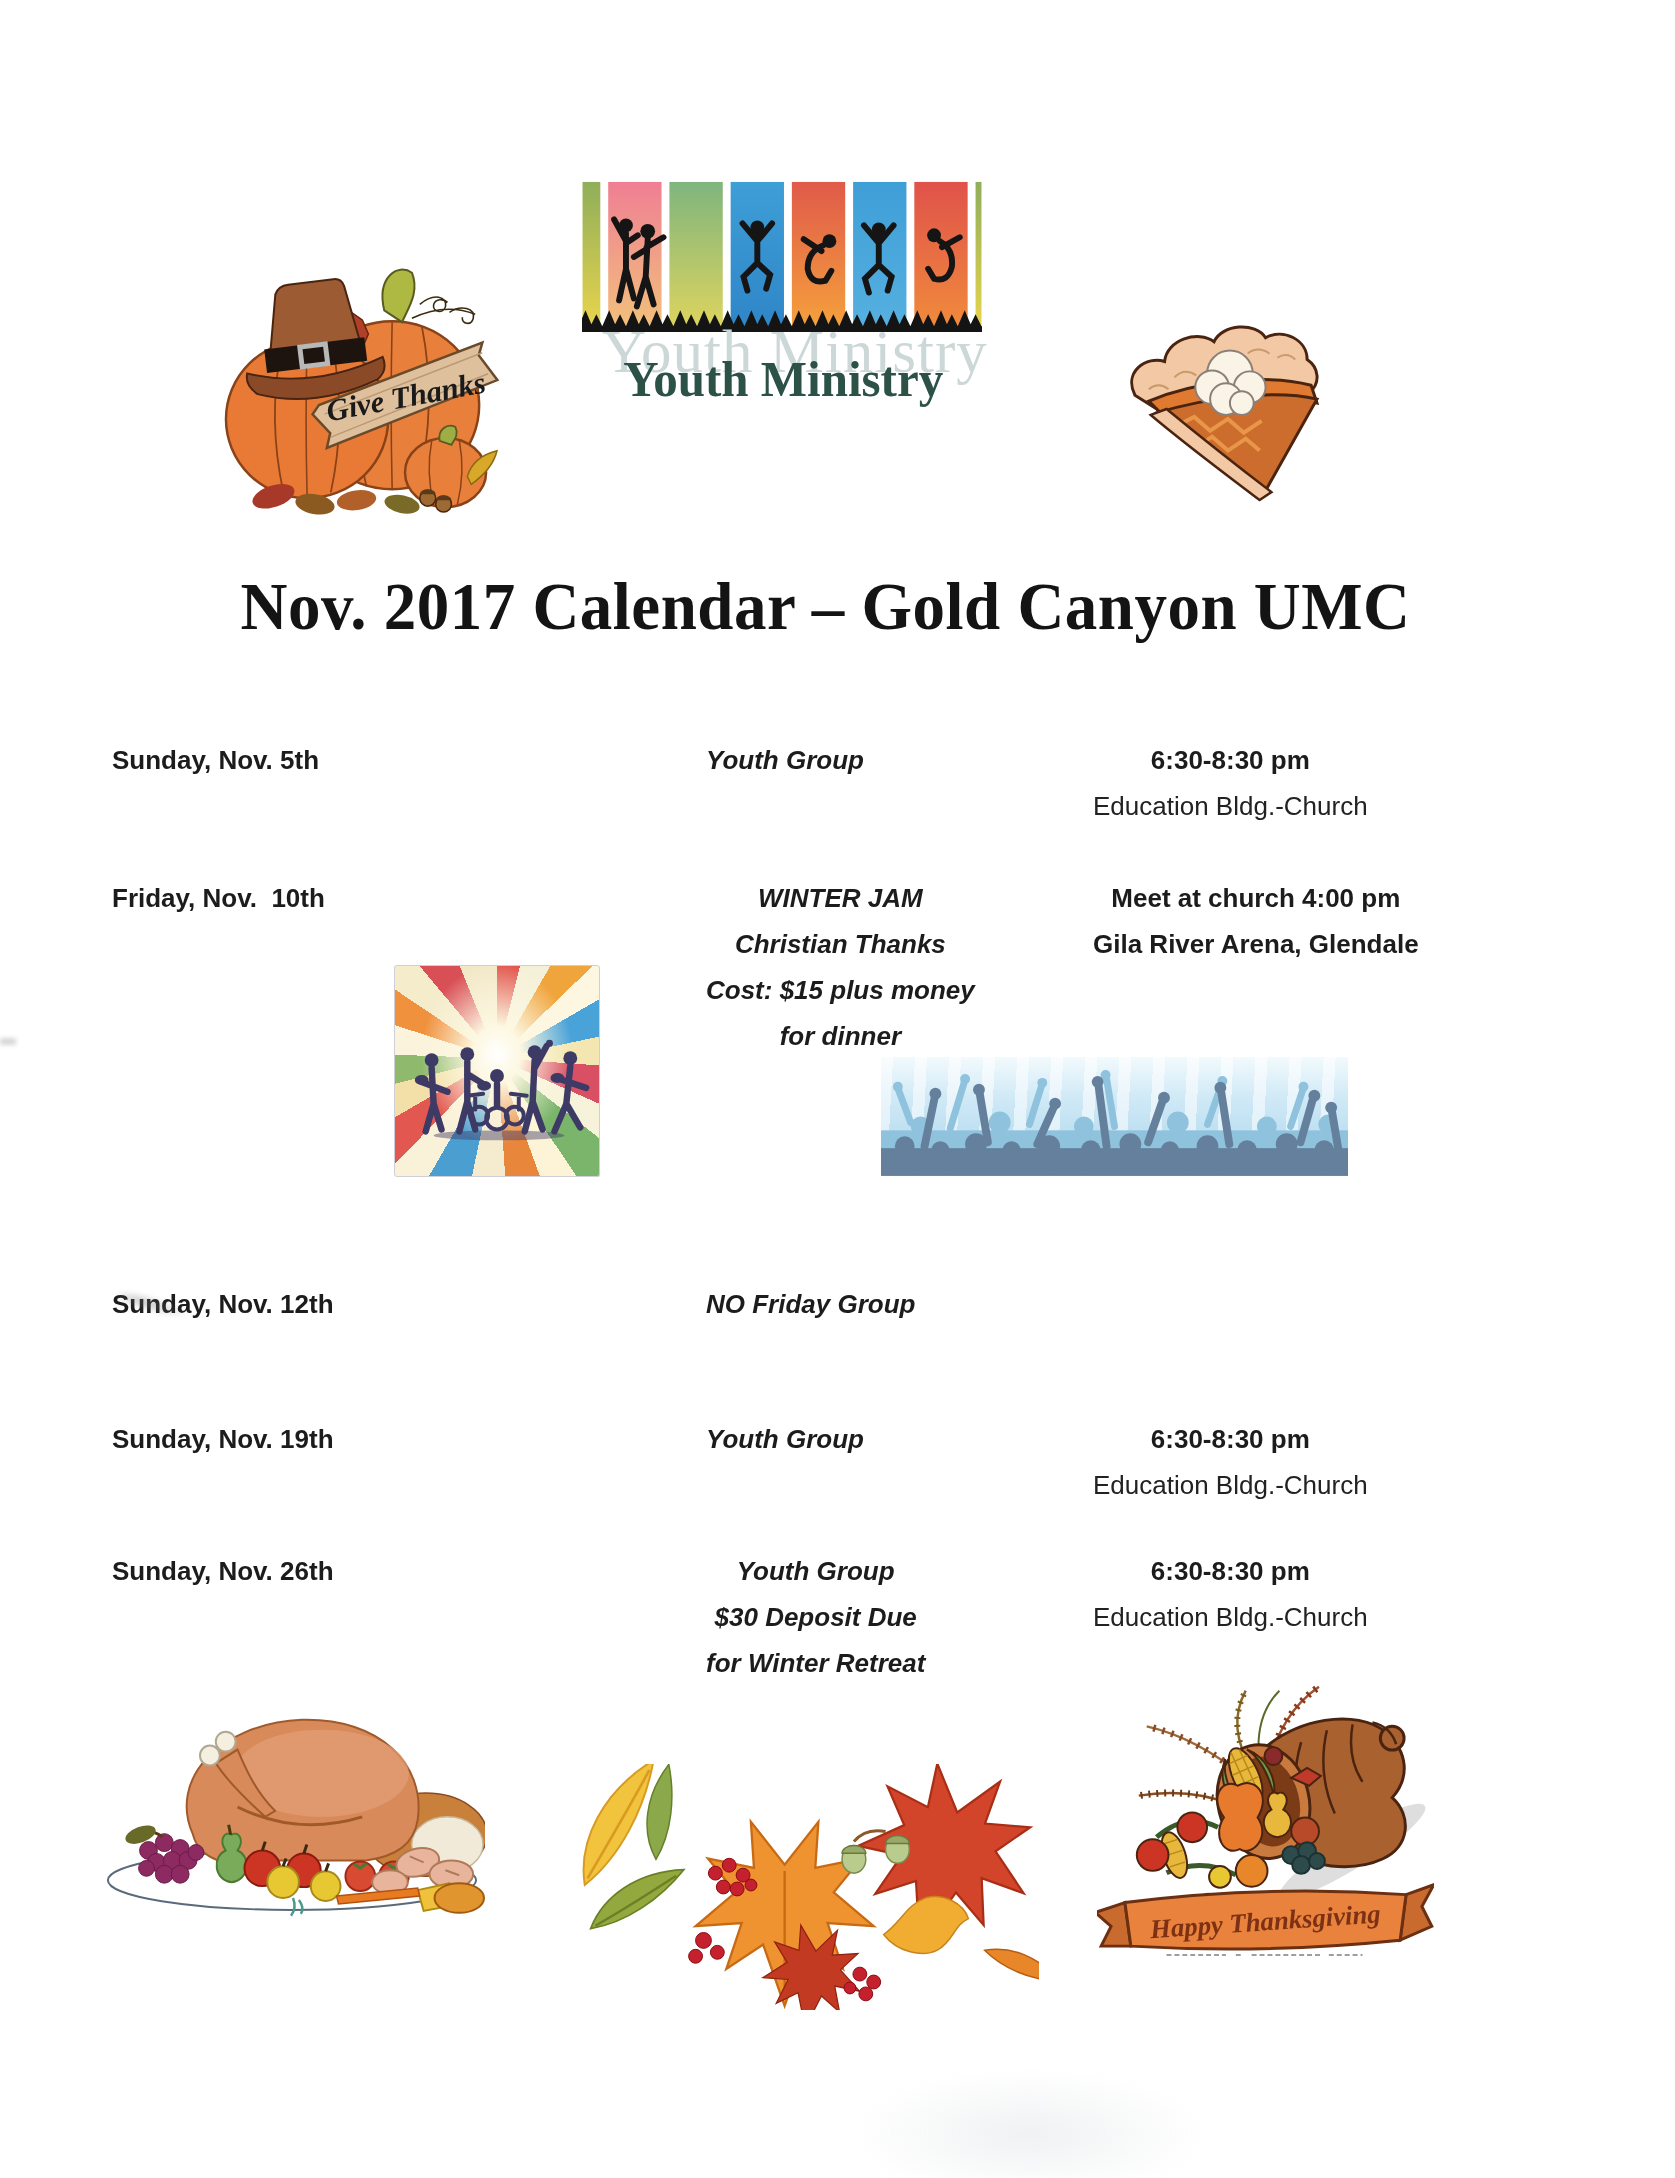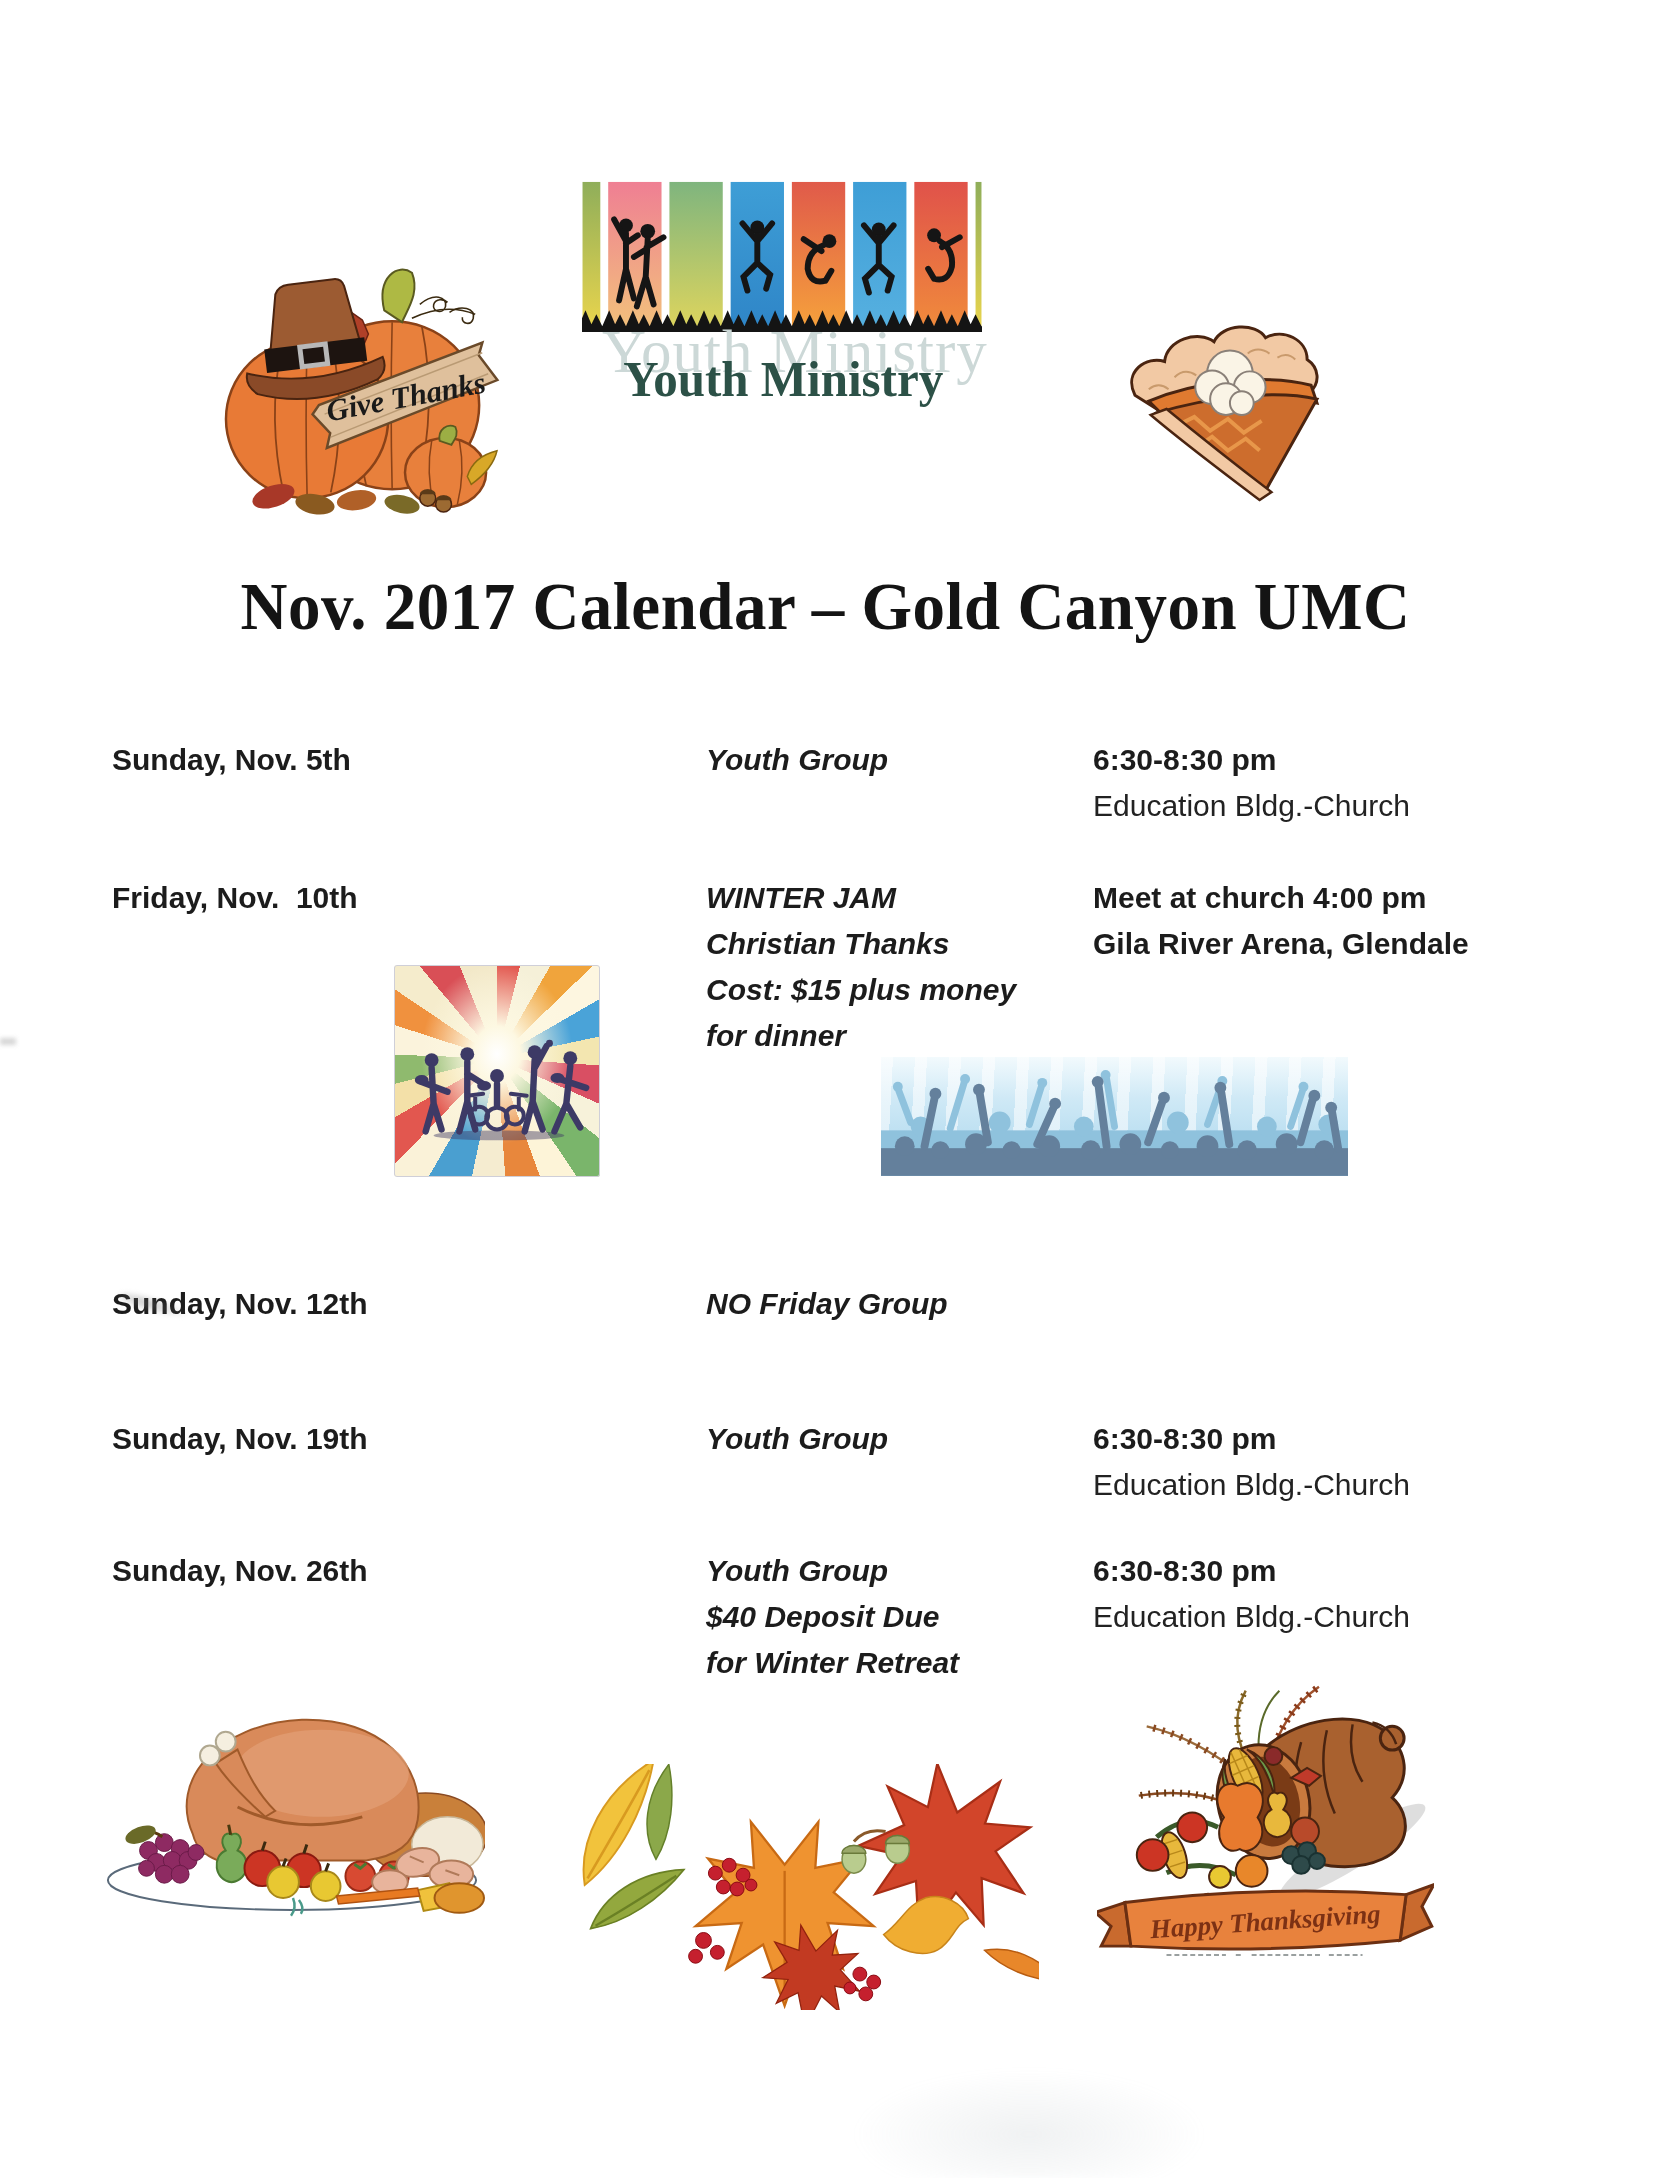--- a/index.html
+++ b/index.html
@@ -1,20 +1,20 @@
 <!DOCTYPE html>
 <html><head>
 <meta charset="utf-8">
 <style>
   html,body{margin:0;padding:0;background:#e8e8e8;}
   #page{position:relative;width:1675px;height:2178px;background:#ffffff;overflow:hidden;
         font-family:"Liberation Sans",sans-serif;color:#1c1c1c;}
   .abs{position:absolute;}
   
-  .ln{font-size:30px;line-height:46px;font-weight:700;color:#1c1c1c;white-space:pre;}
+  .ln{font-size:26px;line-height:46px;font-weight:700;color:#1c1c1c;white-space:pre;text-align:center;}
   .reg{font-weight:400;color:#222;}
   .col{position:absolute;top:0;}
   .c1{left:112px;} .c2{left:706px;font-style:italic;} .c3{left:1093px;}
   .row{position:absolute;left:0;width:1675px;}
   
   .title{position:absolute;top:564px;left:0;width:1651px;text-align:center;
          font-family:"Liberation Serif",serif;font-weight:700;font-size:67px;line-height:85px;
          color:#141414;transform:scaleX(.97);letter-spacing:0.5px;}
   
   .ym-ghost{position:absolute;left:634px;top:315px;font-family:"Liberation Serif",serif;
@@ -314,21 +314,21 @@
     <div class="col c3">
       <div class="ln">6:30-8:30 pm</div>
       <div class="ln reg">Education Bldg.-Church</div>
     </div>
   </div>
 
   <div class="row" style="top:1548px;">
     <div class="col c1 ln date">Sunday, Nov. 26th</div>
     <div class="col c2">
       <div class="ln">Youth Group</div>
-      <div class="ln">$40 Deposit Due</div>
+      <div class="ln">$30 Deposit Due</div>
       <div class="ln">for Winter Retreat</div>
     </div>
     <div class="col c3">
       <div class="ln">6:30-8:30 pm</div>
       <div class="ln reg">Education Bldg.-Church</div>
     </div>
   </div>
 
   <svg class="abs" style="left:99px;top:1686px;" width="386" height="233" viewBox="0 0 390 235">
     <ellipse cx="195" cy="196" rx="186" ry="30" fill="#ffffff" stroke="#5a6a7a" stroke-width="2"></ellipse>

